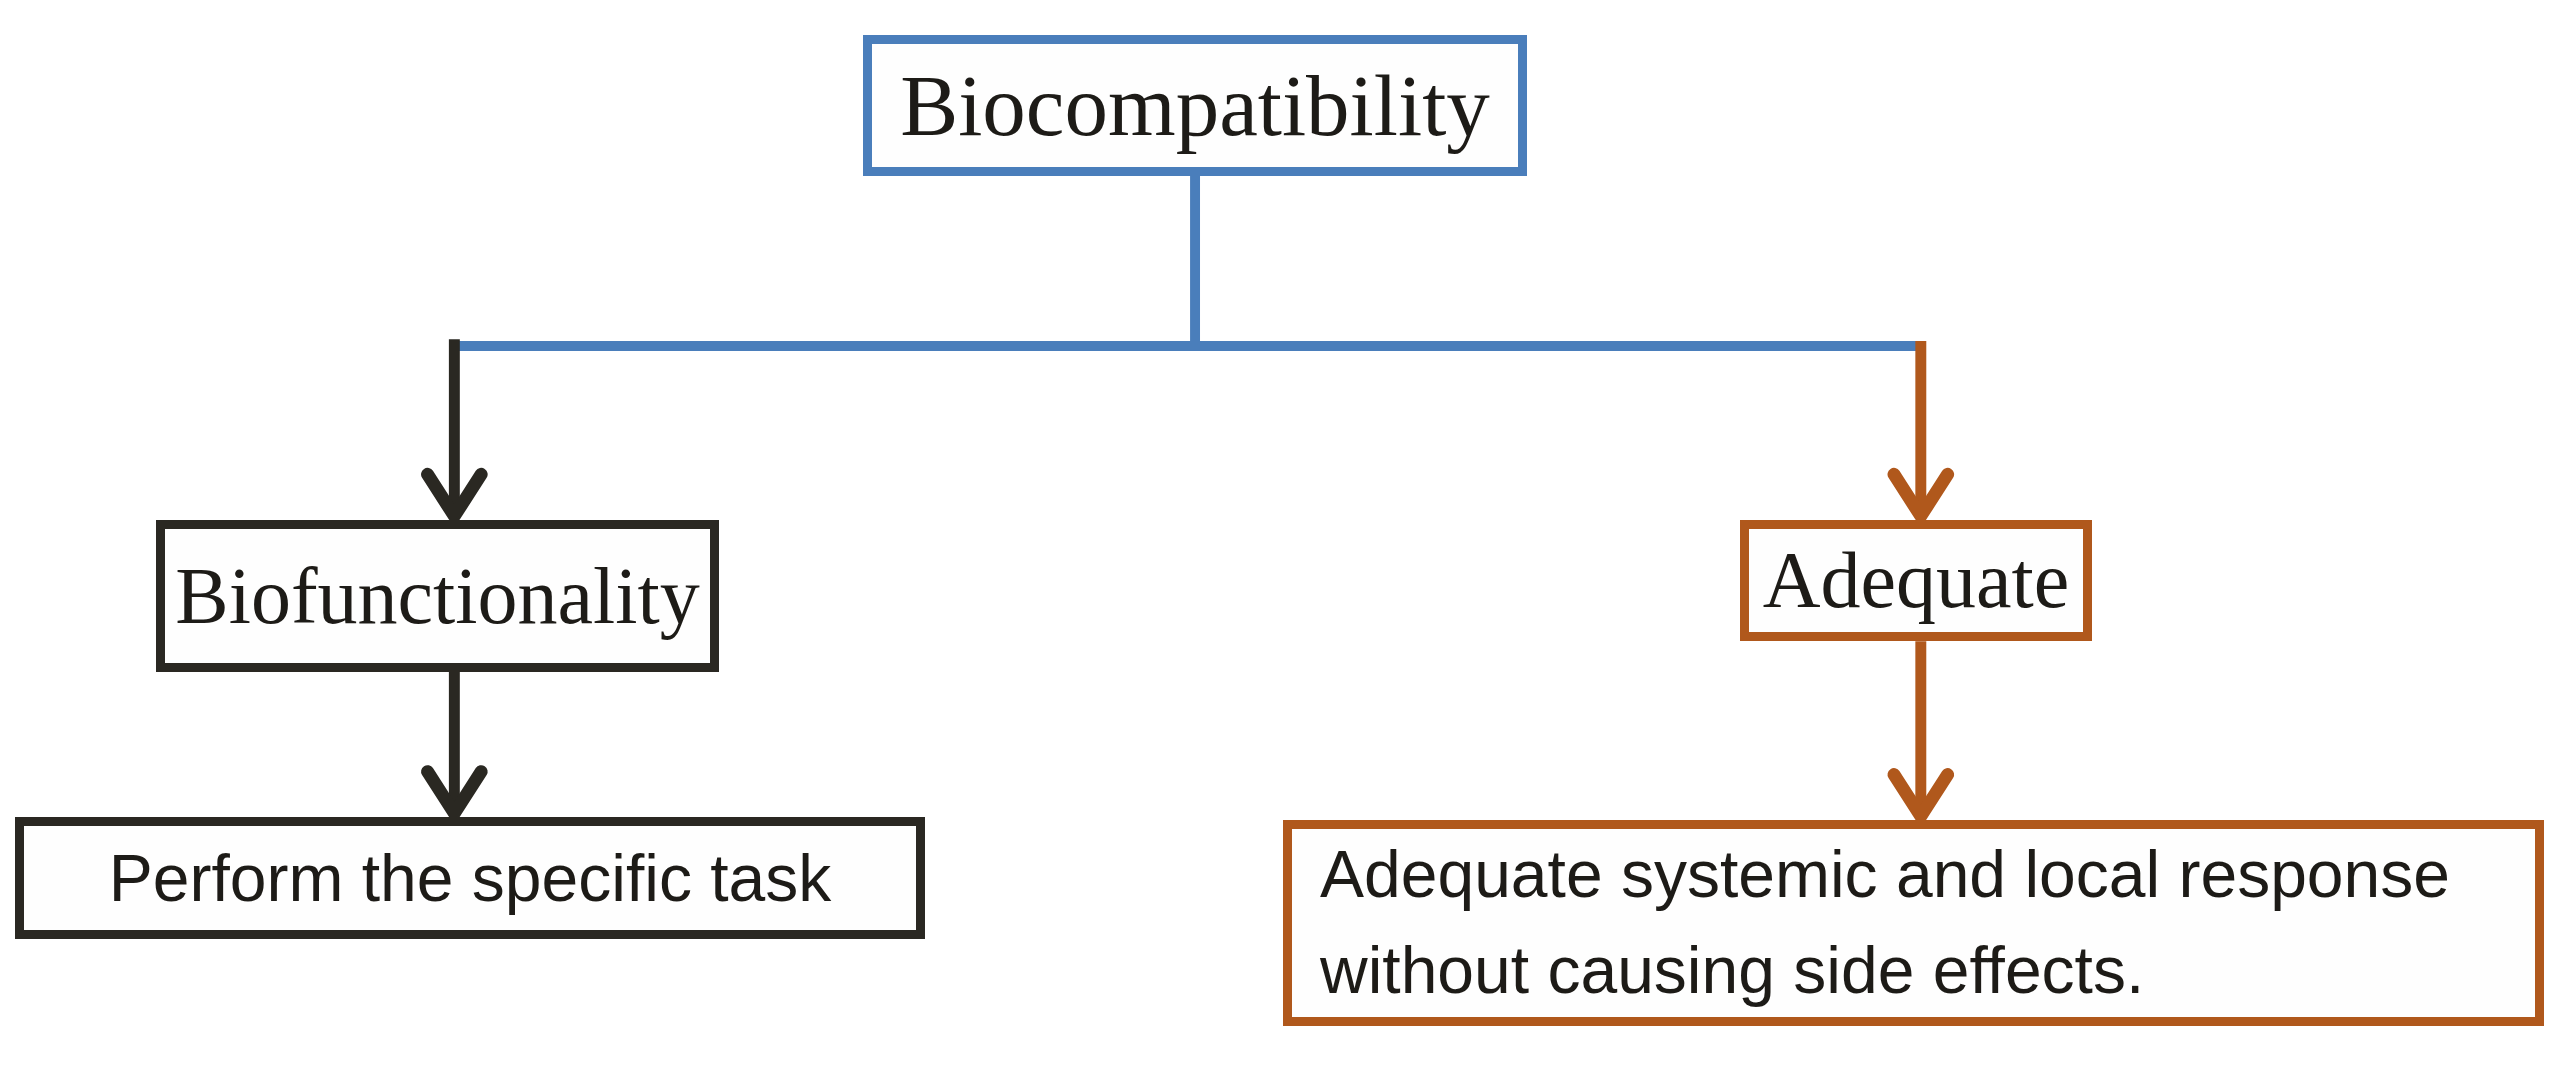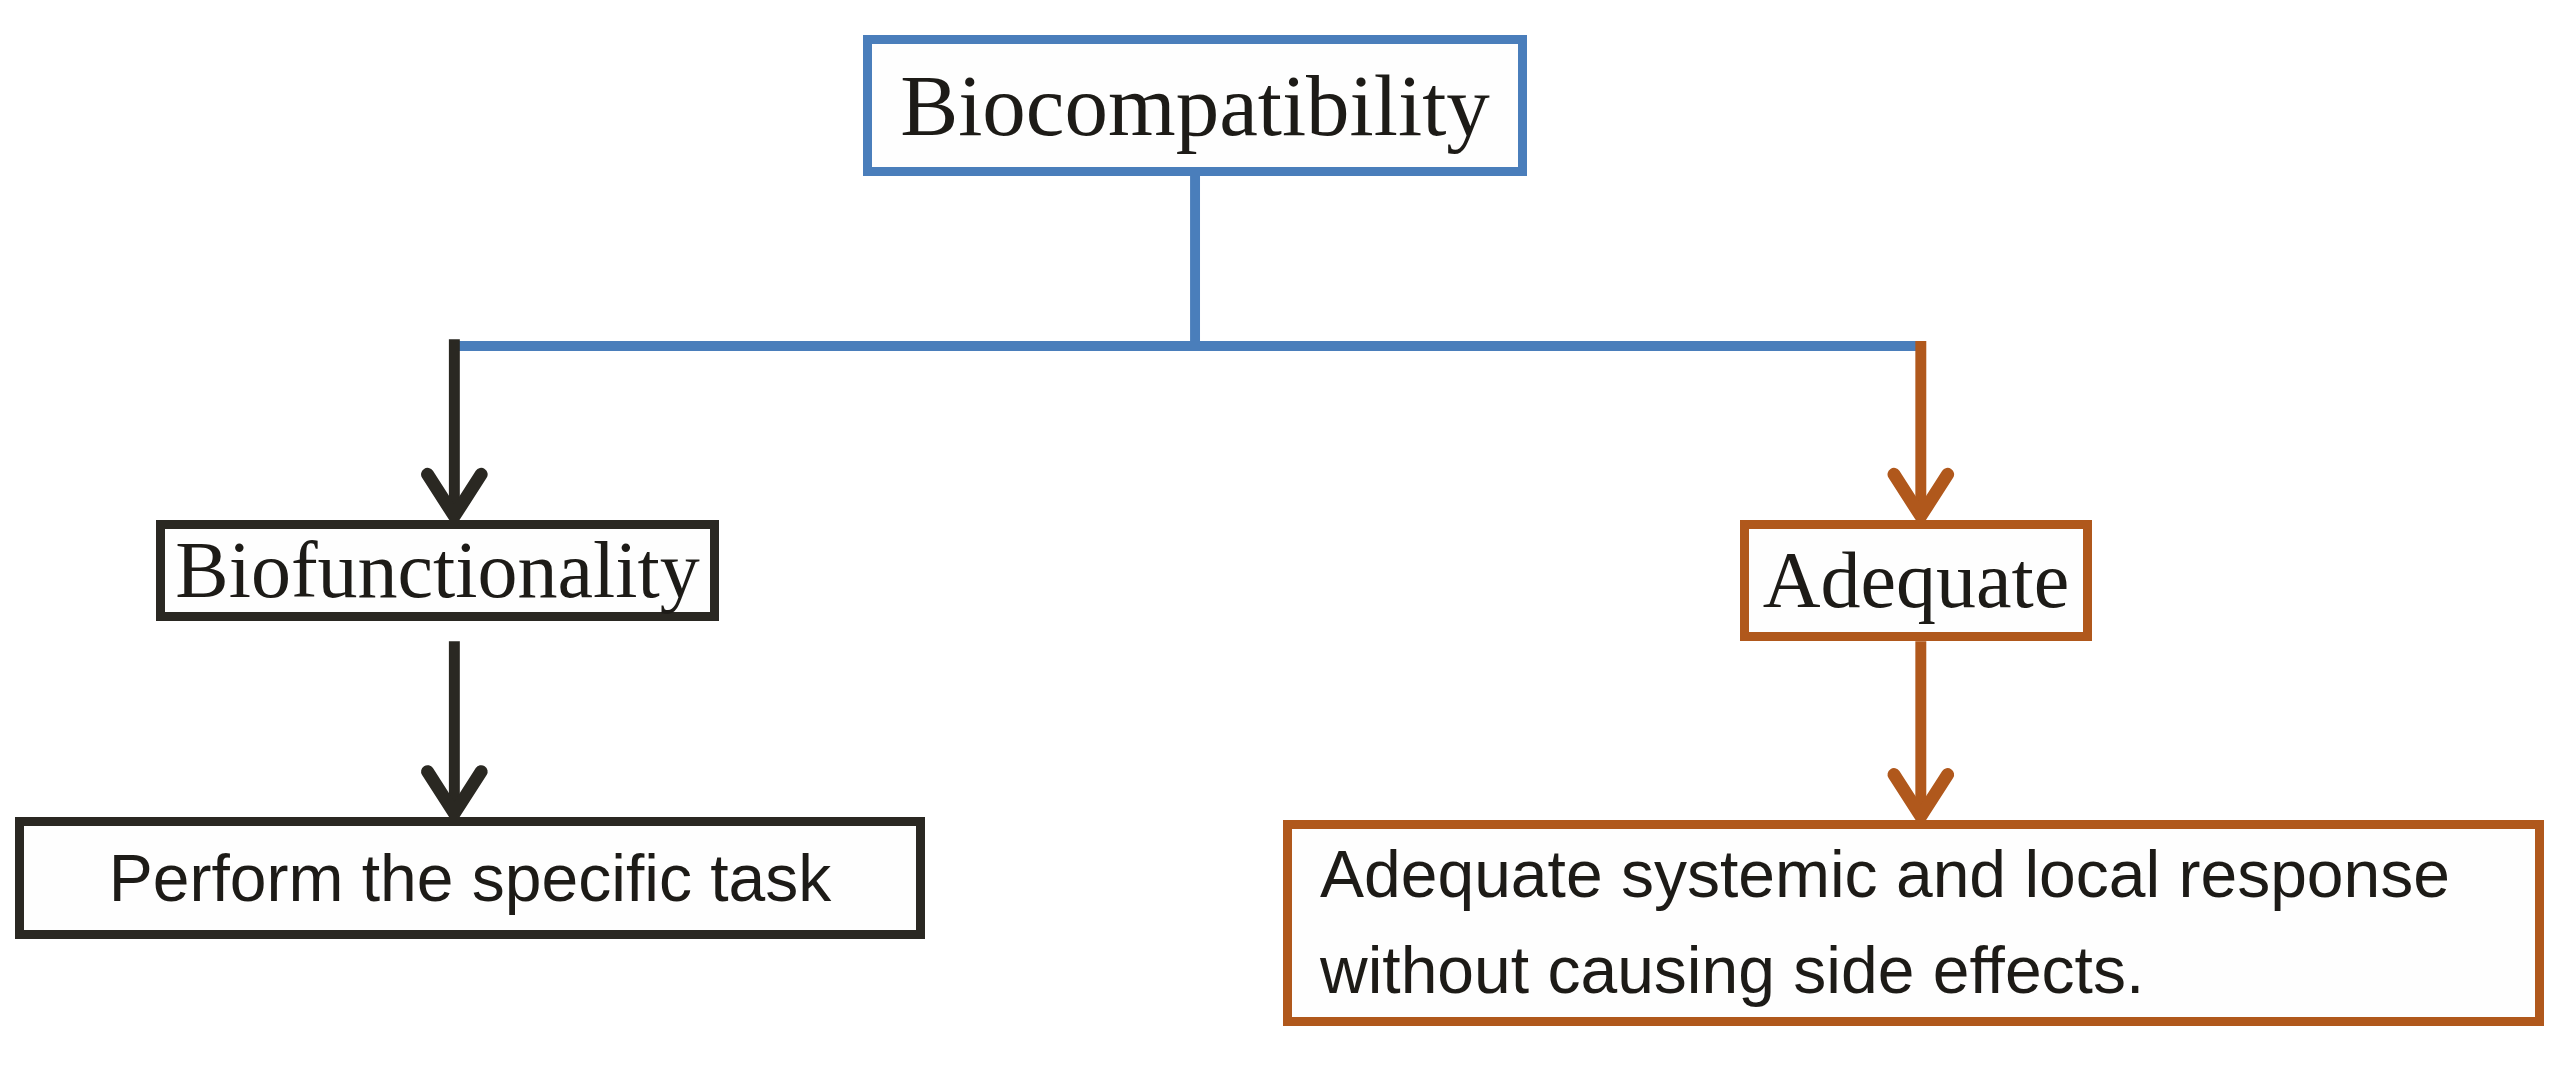--- a/index.html
+++ b/index.html
@@ -39,21 +39,21 @@
     font-family: "Liberation Sans", "DejaVu Sans", sans-serif;
   }
   .node-root {
     left: 863px; top: 35px;
     width: 664px; height: 141px;
     border: 9px solid #4a7ebb;
     font-size: 87px;
   }
   .node-left-child {
     left: 156px; top: 520px;
-    width: 563px; height: 101px;
+    width: 563px; height: 152px;
     border: 9px solid #2a2822;
     font-size: 80px;
   }
   .node-right-child {
     left: 1740px; top: 520px;
     width: 352px; height: 121px;
     border: 9px solid #b0581c;
     font-size: 80px;
   }
   .node-left-leaf {

